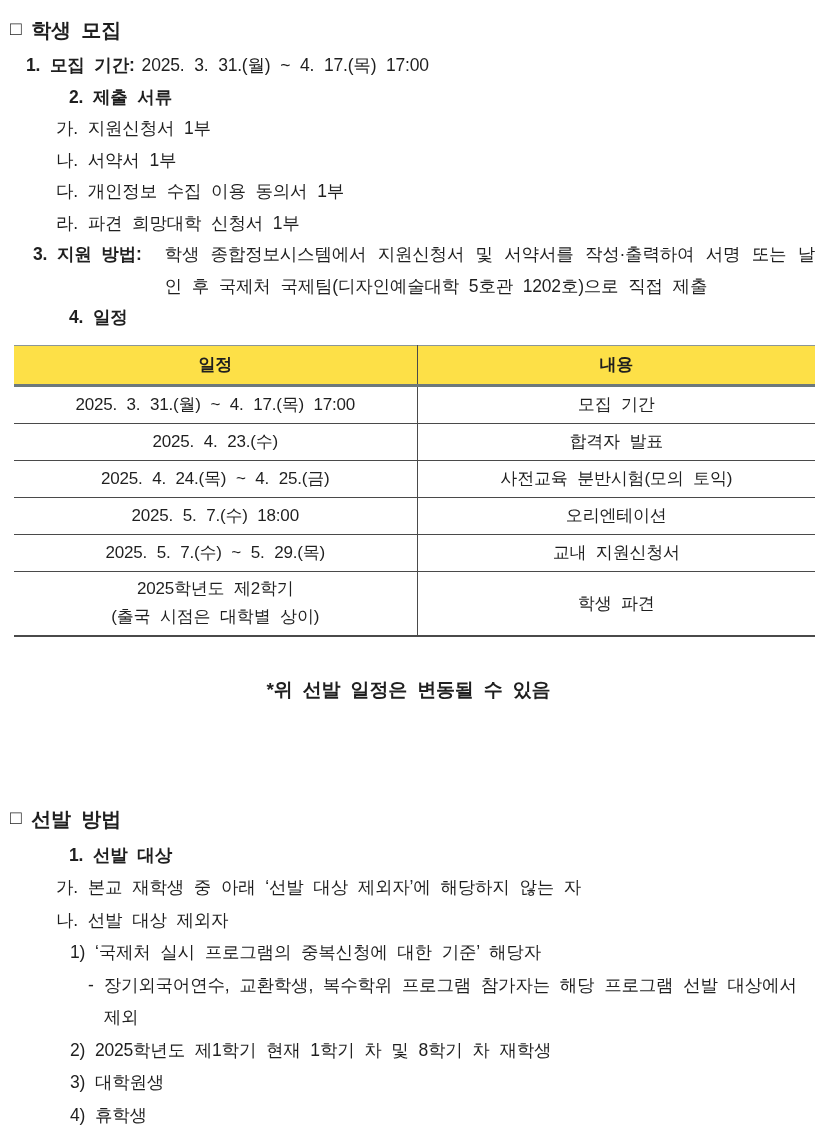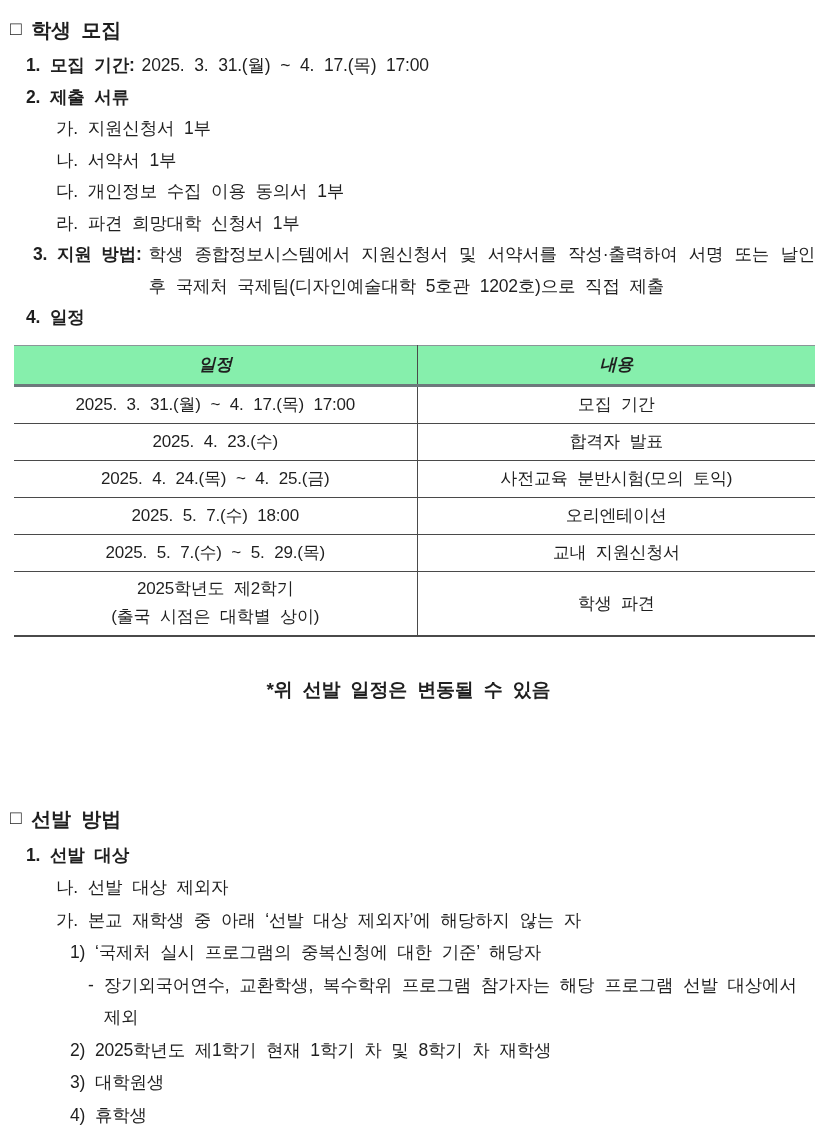--- a/index.html
+++ b/index.html
@@ -23,46 +23,45 @@
     line-height: 32px;
     margin-bottom: 4px;
     display: flex;
     align-items: center;
   }
   .h1 .bullet { margin-right: 10px; font-weight: normal; font-size: 19px; position: relative; top: -1px; }
   .line { font-size: 17.5px; line-height: 31.5px; }
   .lvl1 { padding-left: 26px; }
   .lvl2 { padding-left: 56px; }
   .lvl3 { padding-left: 70px; }
-  .b { font-weight: bold; }
+  .b { font-weight: bold; margin-left: 43px; }
   .inline-label { font-weight: bold; margin-right: 7px; }
-  .method-row { display: flex; padding-left: 33px; }
+  .method-row { display: flex; padding-left: 33px; gap: 16px; }
   .method-row .inline-label { white-space: nowrap; }
   .method-row .method-text { flex: 1; text-align: justify; padding-right: 2px; }
   .dash-row { display: flex; padding-left: 88px; }
   .dash-row .dash { margin-right: 10px; }
   .dash-row .dash-text { flex: 1; max-width: 706px; }
 
   table.schedule {
     border-collapse: collapse;
     margin-left: 14px;
     margin-top: 11px;
     width: 801px;
     table-layout: fixed;
     font-size: 17px;
   }
   table.schedule th {
-    background: #86efac;
+    background: #fde047;
     font-weight: bold;
     height: 36px;
     border-top: 1.5px solid #8b9698;
     border-bottom: 3px solid #6d797c;
     text-align: center;
     vertical-align: middle;
-    font-style: italic;
   }
   table.schedule td {
     height: 36px;
     border-bottom: 1px solid #4a4a4a;
     text-align: center;
     vertical-align: middle;
     padding: 0 4px;
   }
   table.schedule th:first-child,
   table.schedule td:first-child { border-right: 1.2px solid #4a4a4a; width: 50%; }
@@ -148,22 +147,22 @@
 
   <div class="section-gap"></div>
 
   <div class="sec2">
     <div class="h1">
       <span class="bullet">□</span>
       <span>선발 방법</span>
     </div>
 
     <div class="line lvl1 b">1. 선발 대상</div>
+    <div class="line lvl2">가. 본교 재학생 중 아래 ‘선발 대상 제외자’에 해당하지 않는 자</div>
     <div class="line lvl2">나. 선발 대상 제외자</div>
-    <div class="line lvl2">가. 본교 재학생 중 아래 ‘선발 대상 제외자’에 해당하지 않는 자</div>
     <div class="line lvl3">1) ‘국제처 실시 프로그램의 중복신청에 대한 기준’ 해당자</div>
     <div class="line dash-row">
       <span class="dash">-</span>
       <span class="dash-text">장기외국어연수, 교환학생, 복수학위 프로그램 참가자는 해당 프로그램 선발 대상에서 제외</span>
     </div>
     <div class="line lvl3">2) 2025학년도 제1학기 현재 1학기 차 및 8학기 차 재학생</div>
     <div class="line lvl3">3) 대학원생</div>
     <div class="line lvl3">4) 휴학생</div>
   </div>
 

